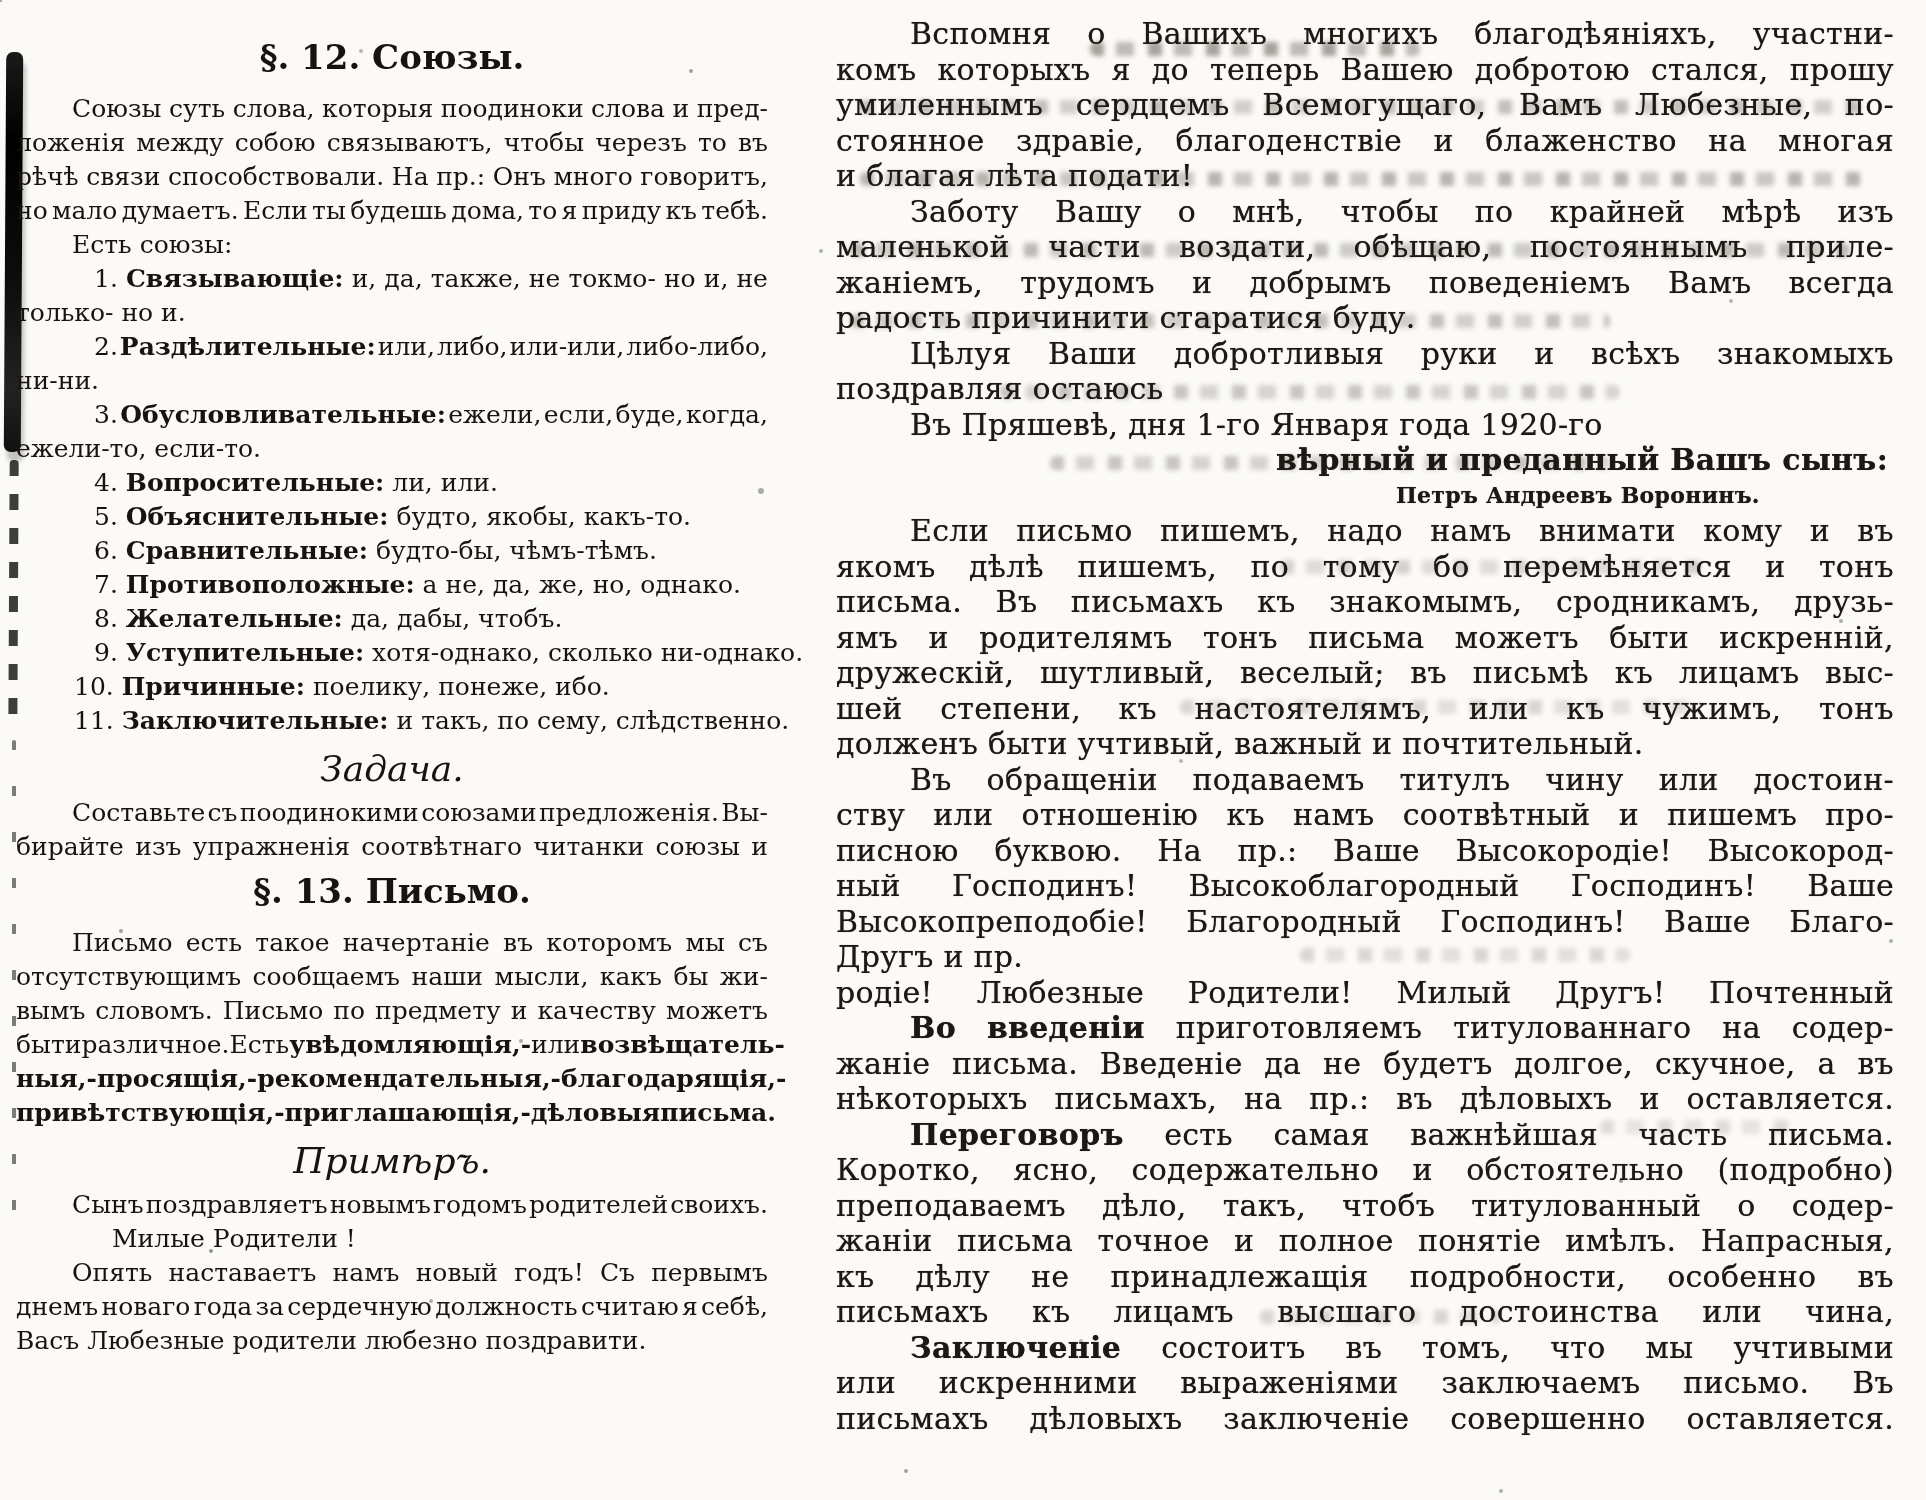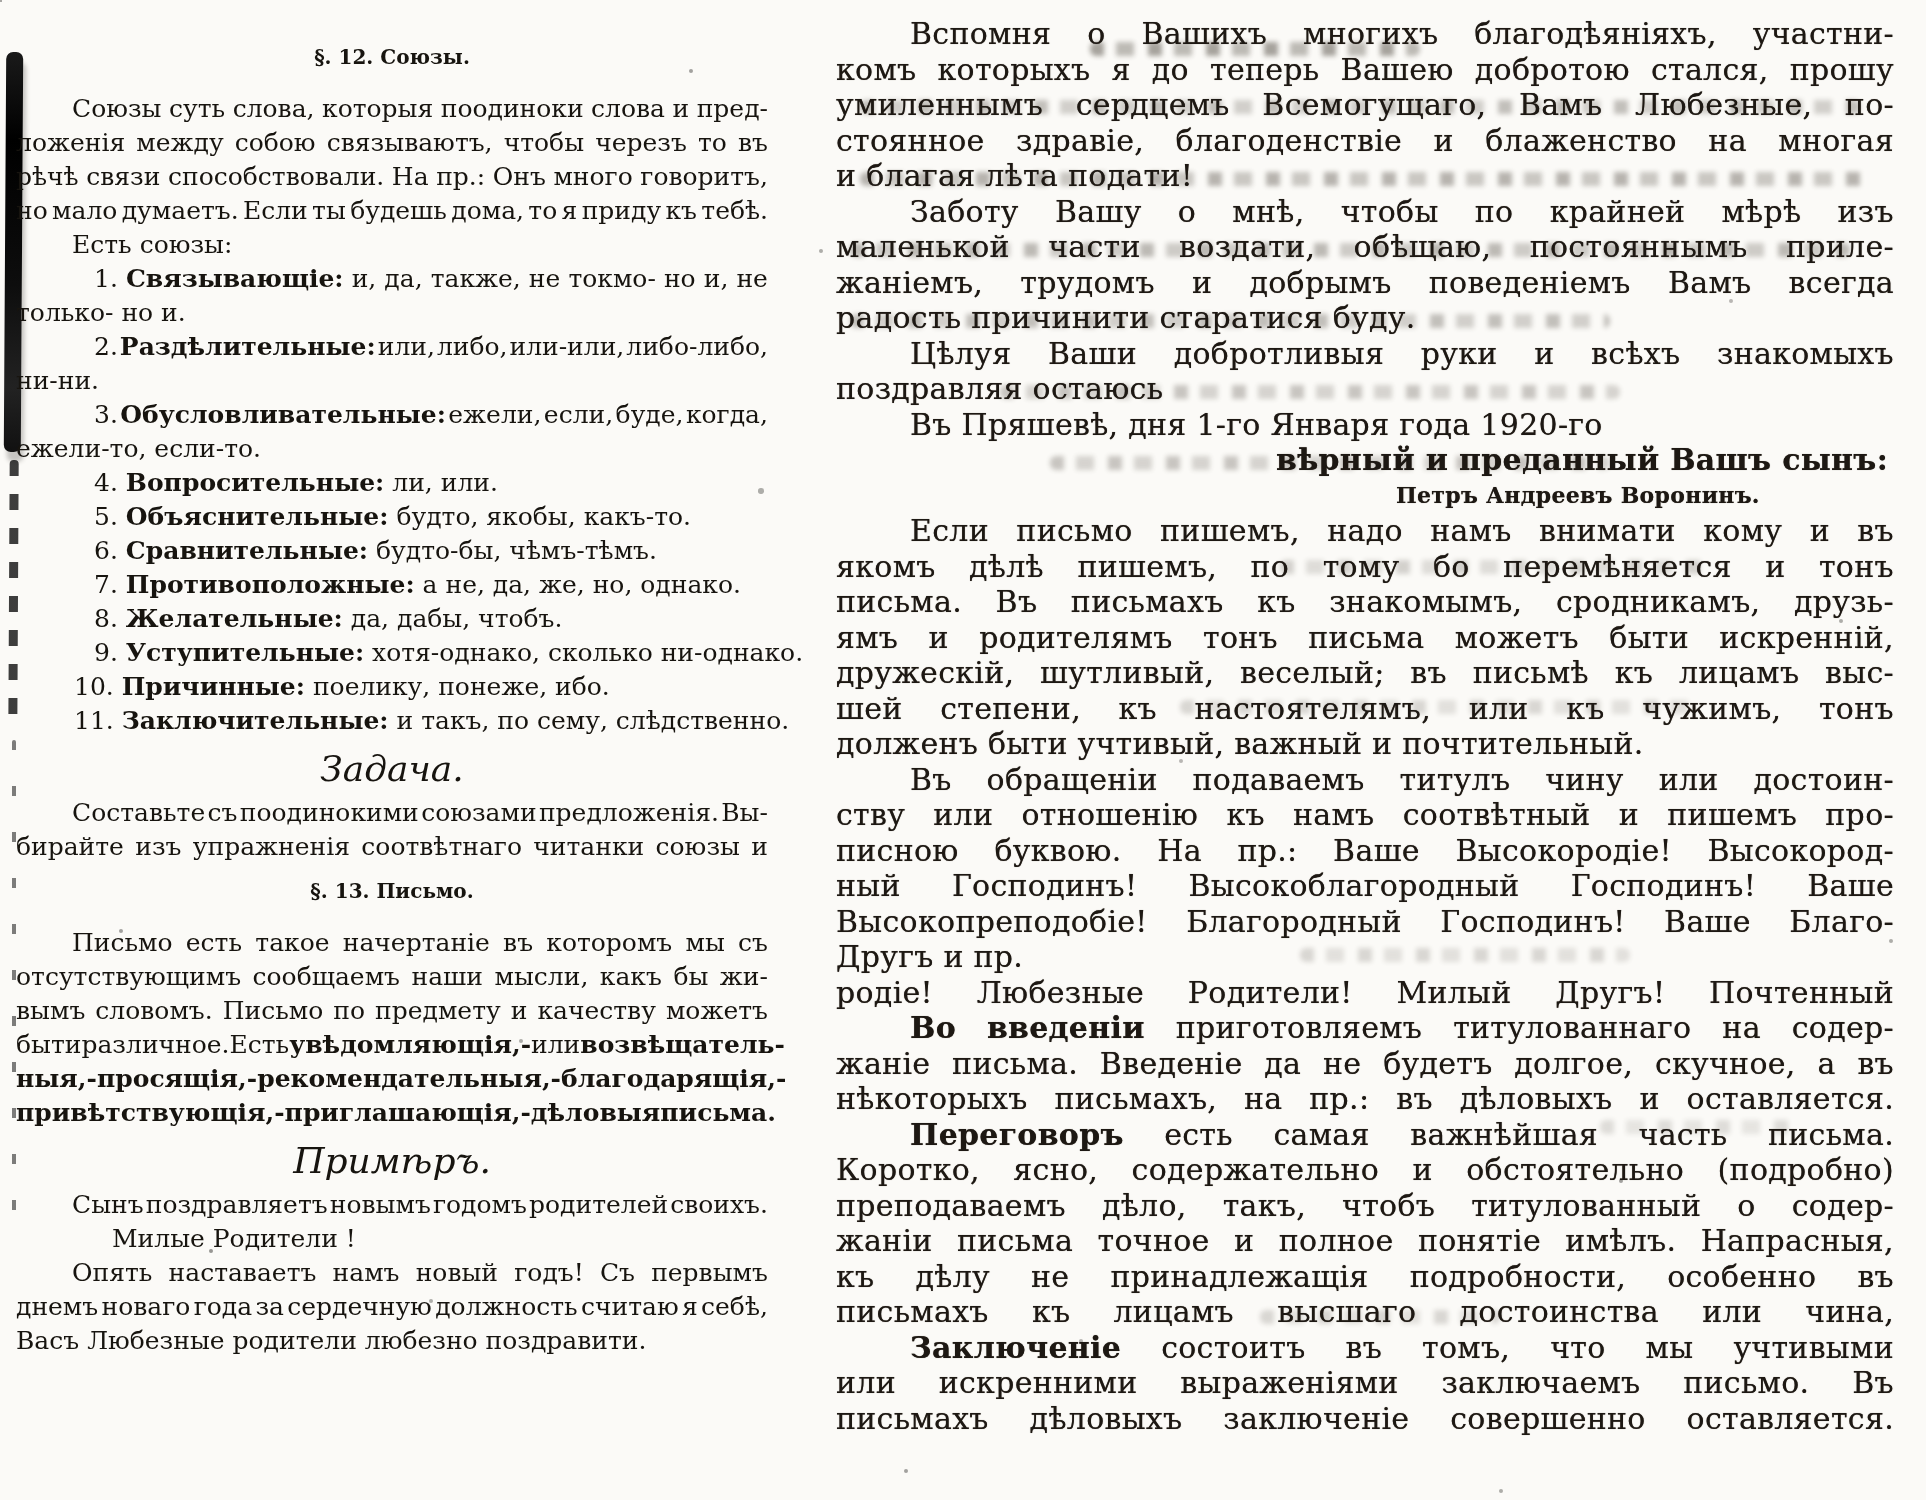--- a/index.html
+++ b/index.html
@@ -23,21 +23,21 @@
   .j{display:flex;justify-content:space-between;white-space:normal;}
   
   .in{padding-left:56px;}
   .num{padding-left:78px;}
   .num2{padding-left:58px;}
   .mr{padding-left:96px;}
   .rin{padding-left:74px;}
   .sig1{padding-left:440px;font-weight:bold;}
   .sig2{padding-left:560px;font-weight:700;font-size:22px;}
   
-  .h1{font-weight:700;text-align:center;font-size:20px;line-height:36px;height:auto;margin:10px 0 18px;white-space:normal;}
+  .h1{font-weight:700;text-align:center;font-size:34px;line-height:36px;height:auto;margin:10px 0 18px;white-space:normal;}
   .hi{font-style:italic;text-align:center;font-size:36px;line-height:34px;height:auto;margin:14px 0 10px;white-space:normal;}
   
   #col-right .l{text-shadow:0 0 .7px rgba(35,25,15,.75);letter-spacing:.3px;}
   
   .binding{
     position:absolute;left:5px;top:52px;width:17px;height:400px;
     background:linear-gradient(180deg,#1a1a1a 0%,#000 22%,#0d0d0d 58%,#222 84%,#111 100%);
     border-radius:7px;transform:rotate(.35deg);
     box-shadow:3px 10px 4px rgba(40,35,30,.25);
   }

